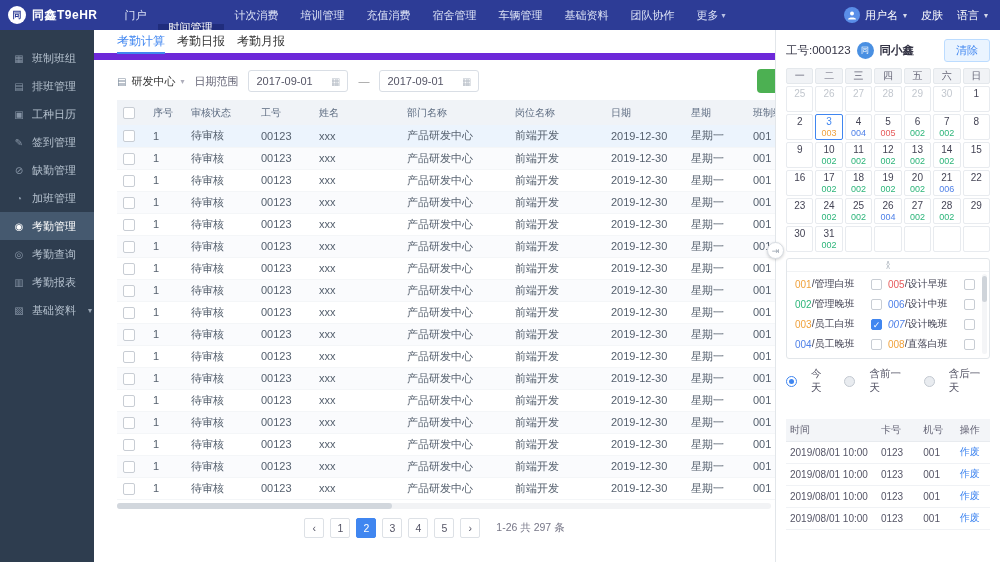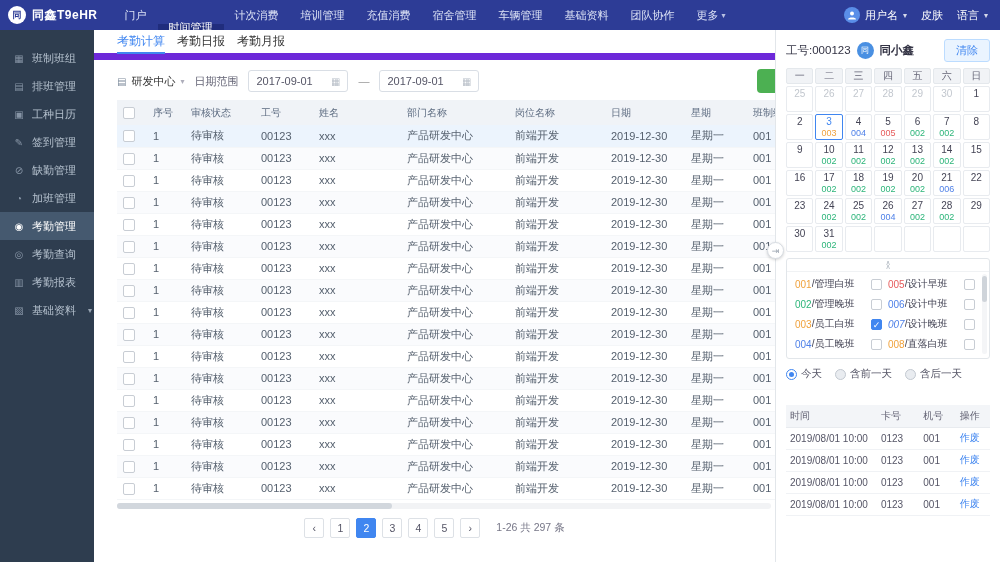--- a/index.html
+++ b/index.html
@@ -113,21 +113,21 @@
   .shift-name { flex:1; white-space:nowrap; overflow:hidden; }
   .shift-item .cbx { width:11px; height:11px; flex:none; }
   .vtrack { position:absolute; right:2px; top:15px; bottom:4px; width:5px; background:#f4f5f7; border-radius:3px; }
   .vthumb { position:absolute; right:0; top:2px; width:5px; height:26px; background:#cfd4da; border-radius:3px; cursor:pointer; }
 
   .save-row { display:flex; justify-content:flex-end; padding:8px 0; border-bottom:1px solid #edf0f3; }
   .save-btn { background:#3d7fd9; color:#fff; font-size:11px; padding:4px 16px; border:none;
     border-radius:3px; cursor:pointer; }
 
   .radio-row { display:flex; align-items:center; gap:13px; padding:8px 0 6px; font-size:10.5px; color:#556; }
-  .radio-opt { display:flex; align-items:center; gap:4px; cursor:pointer; }
+  .radio-opt { display:flex; align-items:center; gap:14px; cursor:pointer; }
   .radio { width:11px; height:11px; border-radius:50%; border:1px solid #c3c9d1;
     background:#e9ecf0; display:inline-block; position:relative; flex:none; }
   .radio.on { background:#fff; border-color:#4086f0; }
   .radio.on::after { content:""; position:absolute; inset:2px; border-radius:50%; background:#4086f0; }
 
   .log-table { width:100%; border-collapse:collapse; font-size:10px; margin-top:18px; }
   .log-table th { background:#f3f5f8; color:#667; font-weight:normal; height:22px;
     padding:0 4px; text-align:left; border-bottom:1px solid #e8ebef; }
   .log-table td { height:22px; padding:0 4px; color:#556; border-bottom:1px solid #f0f2f5; white-space:nowrap; }
   .log-table th:nth-child(1){width:90px;} .log-table th:nth-child(2){width:42px;}

